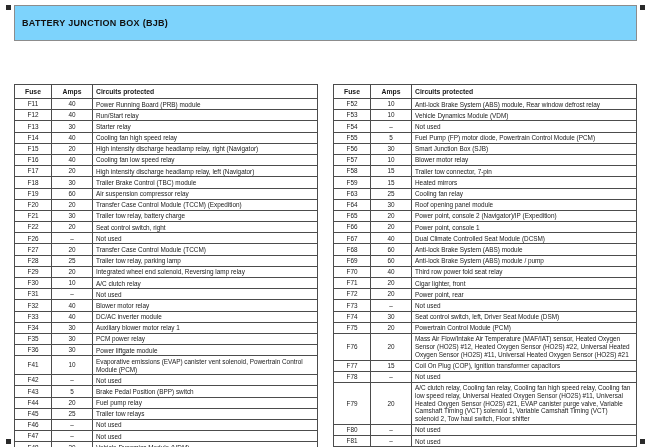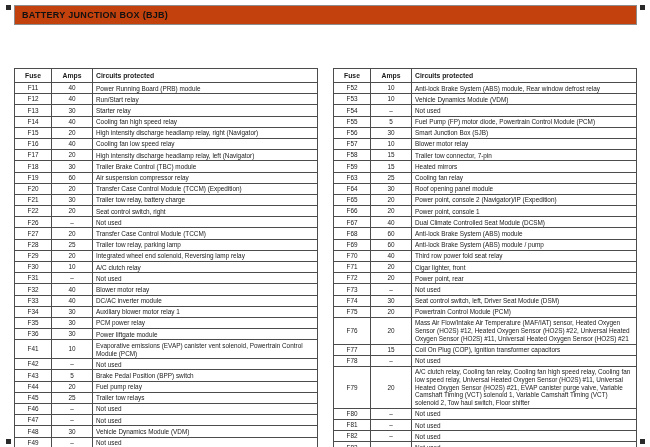--- a/index.html
+++ b/index.html
@@ -19,25 +19,25 @@
   }
   .corner-tl { top: 5px;  left: 6px; }
   .corner-tr { top: 5px;  right: 5px; }
   .corner-bl { bottom: 3px; left: 6px; }
   .corner-br { bottom: 3px; right: 5px; }
 
   .page { padding: 5px 13px 0 14px; }
 
   .title-box {
     border: 1px solid #8c8c8c;
-    height: 20px;
+    height: 36px;
     display: flex;
     align-items: center;
     padding: 0 7px;
-    background: #c2410c;
+    background: #7dd3fc;
   }
   .title-text {
     font-weight: 700;
     font-size: 9px;
     letter-spacing: .3px;
     color: #111;
   }
 
   .tables {
     display: flex;

